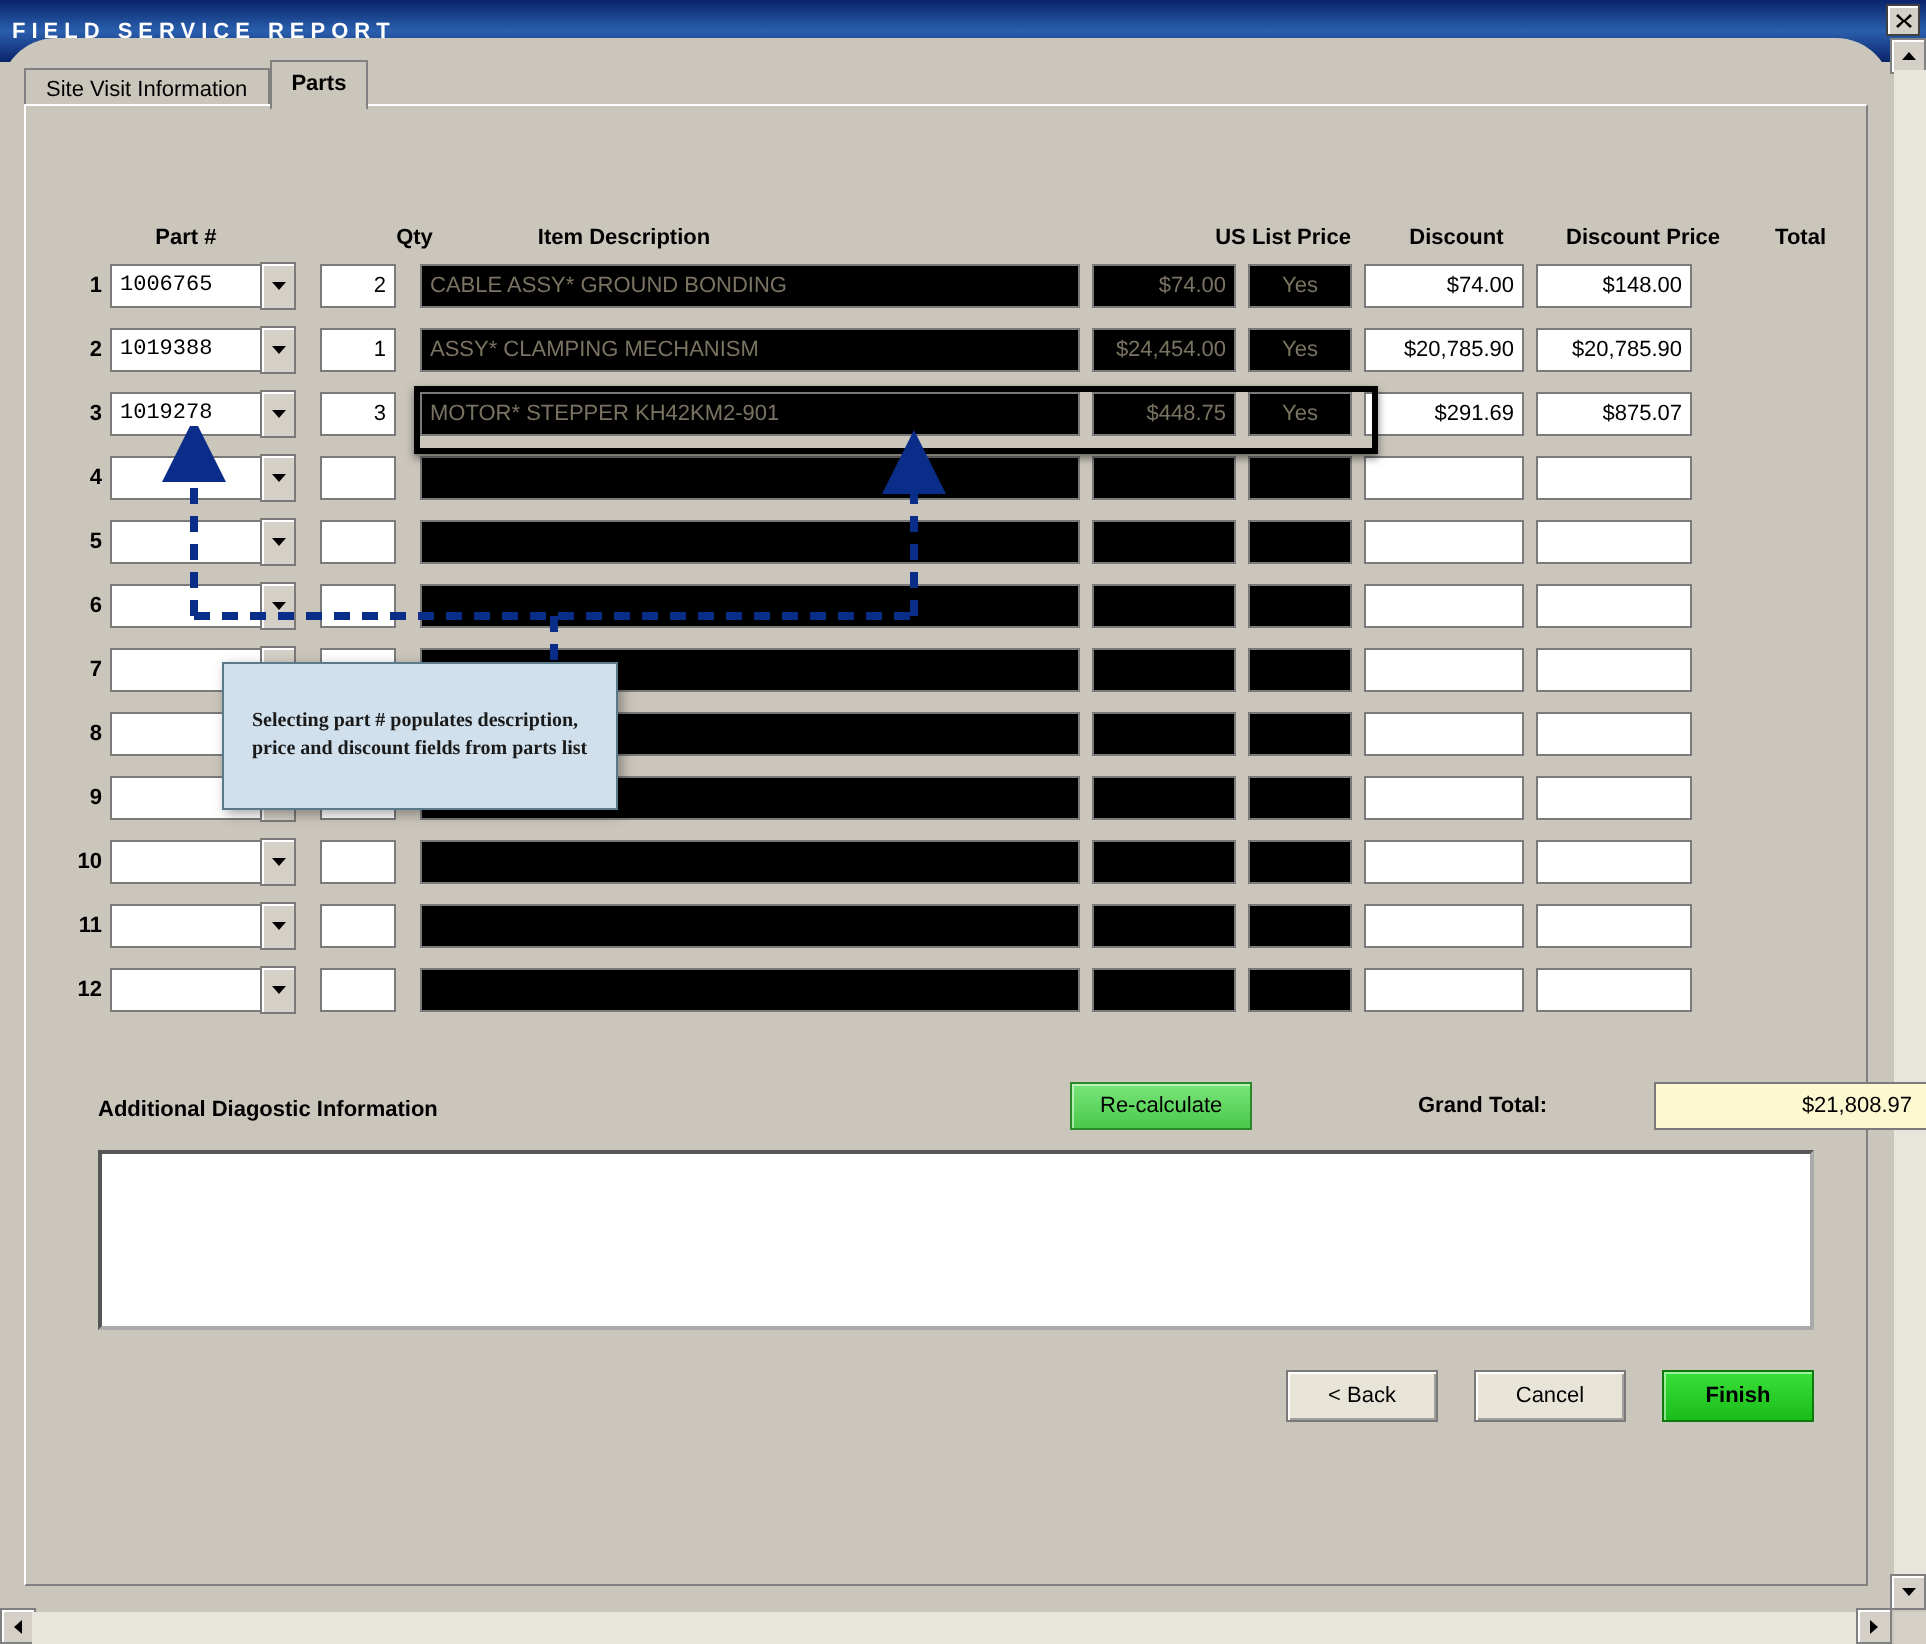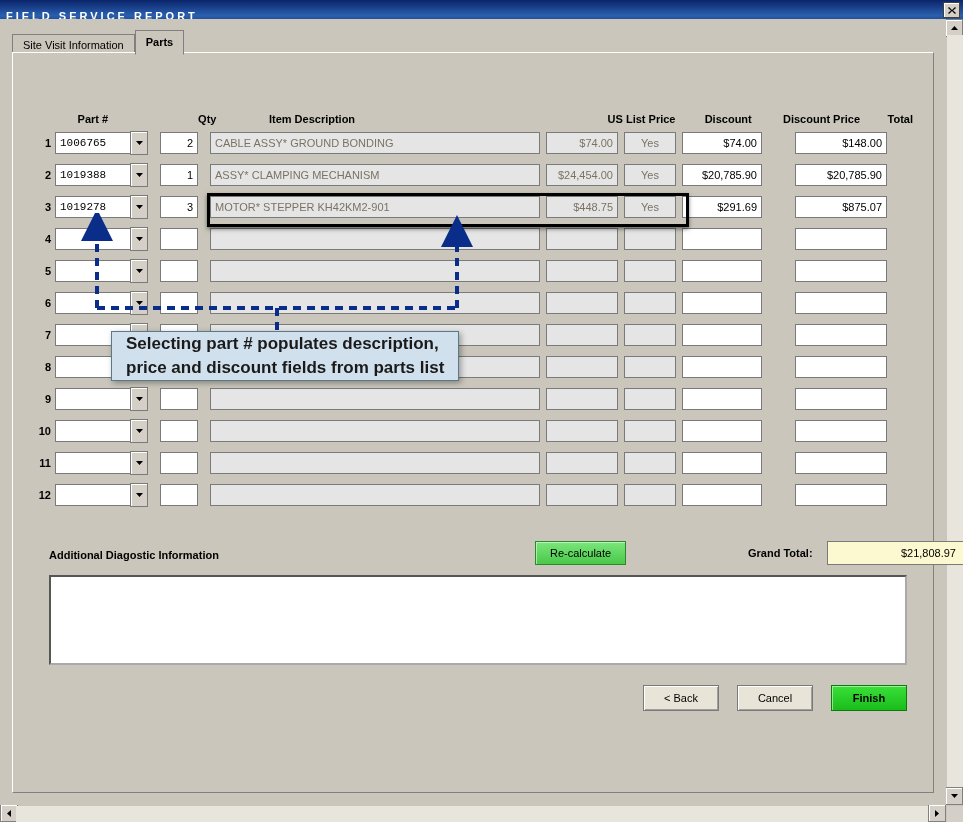--- a/index.html
+++ b/index.html
@@ -7,49 +7,49 @@
 .titlebar{height:31px;background:linear-gradient(to bottom,#0a246a 0%,#2a5fad 50%,#0a246a 100%);color:#fff;font-weight:bold;font-size:11px;letter-spacing:3px;display:flex;align-items:center;padding-left:6px;position:relative;}
 .titlebar .close{position:absolute;right:3px;top:2px;width:15px;height:14px;background:#d4d0c8;border:1px solid #404040;box-shadow:inset 1px 1px 0 #fff;display:flex;align-items:center;justify-content:center;color:#000;font-weight:bold;font-size:9px;line-height:1;cursor:pointer;}
 .scroll-up,.scroll-down,.scroll-left,.scroll-right{position:absolute;background:#d4d0c8;border:1px solid #808080;box-shadow:inset 1px 1px 0 #fff;display:flex;align-items:center;justify-content:center;font-size:8px;color:#000;}
 .scroll-up{right:0;top:19px;width:16px;height:16px;}
 .scroll-down{right:0;bottom:17px;width:16px;height:16px;}
 .scroll-left{left:0;bottom:0;width:16px;height:16px;}
 .scroll-right{right:17px;bottom:0;width:16px;height:16px;}
 .scroll-track-v{position:absolute;right:0;top:35px;bottom:33px;width:16px;background:#e8e6dc;}
 .scroll-track-h{position:absolute;left:16px;right:33px;bottom:0;height:16px;background:#e8e6dc;}
 .scroll-corner{position:absolute;right:0;bottom:0;width:16px;height:16px;background:#d4d0c8;}
-.content{position:absolute;left:0;right:17px;top:19px;bottom:17px;background:#cac6bb;}
+.content{position:absolute;left:0;right:17px;top:19px;bottom:17px;background:#cac6bb;border-radius:28px;}
 .tabs{position:absolute;left:12px;top:11px;display:flex;align-items:flex-end;}
 .tab{background:#cac6bb;border:1px solid #808080;border-bottom:none;padding:3px 10px 4px;font-size:11px;cursor:pointer;height:14px;display:flex;align-items:center;position:relative;top:1px;}
 .tab.inactive{color:#000;}
 .tab.active{background:#cac6bb;font-weight:bold;z-index:2;border-bottom:1px solid #cac6bb;height:16px;top:0;}
 .panel{position:absolute;left:12px;right:12px;top:33px;bottom:12px;border:1px solid #808080;border-top-color:#fff;border-left-color:#fff;background:#cac6bb;box-shadow:inset 1px 1px 0 #cac6bb;}
 .grid-area{position:absolute;left:20px;top:60px;right:20px;}
 .hdr{font-weight:bold;font-size:11px;margin-left:24px;}
 .row{display:flex;align-items:center;height:24px;margin-bottom:8px;}
 .rownum{width:18px;text-align:right;font-weight:bold;padding-right:4px;}
 .cell{box-sizing:border-box;height:22px;border:1px solid #7a7a7a;background:#fff;display:flex;align-items:center;padding:0 4px;font-size:11px;}
-.cell.yellow{background:#e5e5e5;color:#7a7362;}
+.cell.yellow{background:#000000;color:#7a7362;}
 .partnum{width:75px;margin-right:0;border-right:none;font-family:Liberation Mono, monospace;}
 .ddbtn{width:16px;height:22px;background:#d4d0c8;border:1px solid #7a7a7a;box-shadow:inset 1px 1px 0 #fff;display:flex;align-items:center;justify-content:center;cursor:pointer;margin-right:12px;}
 .ddbtn svg{width:7px;height:4px;}
 .qty{width:38px;text-align:right;justify-content:flex-end;margin-right:12px;}
 .desc{width:330px;margin-right:6px;}
 .price{width:72px;justify-content:flex-end;margin-right:6px;}
 .disc{width:52px;justify-content:center;margin-right:6px;}
 .dprice{width:80px;justify-content:flex-end;margin-right:6px;}
-.total{width:92px;justify-content:flex-end;margin-left:27px;}
+.total{width:78px;justify-content:flex-end;}
 .hdr-row{display:flex;align-items:flex-end;margin-bottom:6px;}
 .hdr-row .sp{display:inline-block;}
 .highlight-box{position:absolute;border:3px solid #000;box-shadow:0 2px 4px rgba(0,0,0,0.5);pointer-events:none;}
-.callout{position:absolute;background:#d0e0ec;border:1px solid #5a7a8a;padding:0 14px;font-weight:bold;font-size:17px;color:#1a1a1a;box-shadow:2px 2px 6px rgba(0,0,0,0.35);line-height:1.4;}
+.callout{position:absolute;background:#d0e0ec;border:1px solid #5a7a8a;padding:22px 14px;font-weight:bold;font-size:10px;color:#1a1a1a;box-shadow:2px 2px 6px rgba(0,0,0,0.35);line-height:1.4;font-family:Liberation Serif, serif;}
 .arrow-path{position:absolute;pointer-events:none;}
 .footer-area{position:absolute;left:36px;right:20px;top:488px;}
 .recalc{position:absolute;left:486px;top:0;background:linear-gradient(to bottom,#7ae67a,#4ac84a);border:1px solid #2a8a2a;padding:5px 14px;font-size:11px;cursor:pointer;box-shadow:inset 1px 1px 0 rgba(255,255,255,0.5);}
-.gt-label{position:absolute;left:660px;top:6px;font-weight:bold;margin-left:39px;}
+.gt-label{position:absolute;left:660px;top:6px;font-weight:bold;}
 .gt-val{position:absolute;left:778px;top:0;width:110px;height:22px;border:1px solid #7a7a7a;background:#fcf8d0;display:flex;align-items:center;justify-content:flex-end;padding:0 18px;font-size:11px;}
 .addl-label{font-weight:bold;position:absolute;left:0;top:8px;}
 .textarea{position:absolute;left:0;top:34px;width:858px;height:90px;border:2px inset #aaa;background:#fff;box-sizing:border-box;padding:4px;font-family:inherit;font-size:11px;resize:none;}
 .btnrow{position:absolute;left:0;top:144px;width:858px;display:flex;justify-content:flex-end;gap:18px;}
 .btn{width:74px;height:24px;border:1px solid #7a7a7a;background:#e8e4d8;box-shadow:inset 1px 1px 0 #fff,inset -1px -1px 0 #a0a0a0;cursor:pointer;font-size:11px;display:flex;align-items:center;justify-content:center;}
 .btn.finish{background:linear-gradient(to bottom,#3ae03a,#1abc1a);font-weight:bold;border-color:#0d7a0d;box-shadow:inset 1px 1px 0 rgba(255,255,255,0.5);}
 </style>
 </head>
 <body>
 

